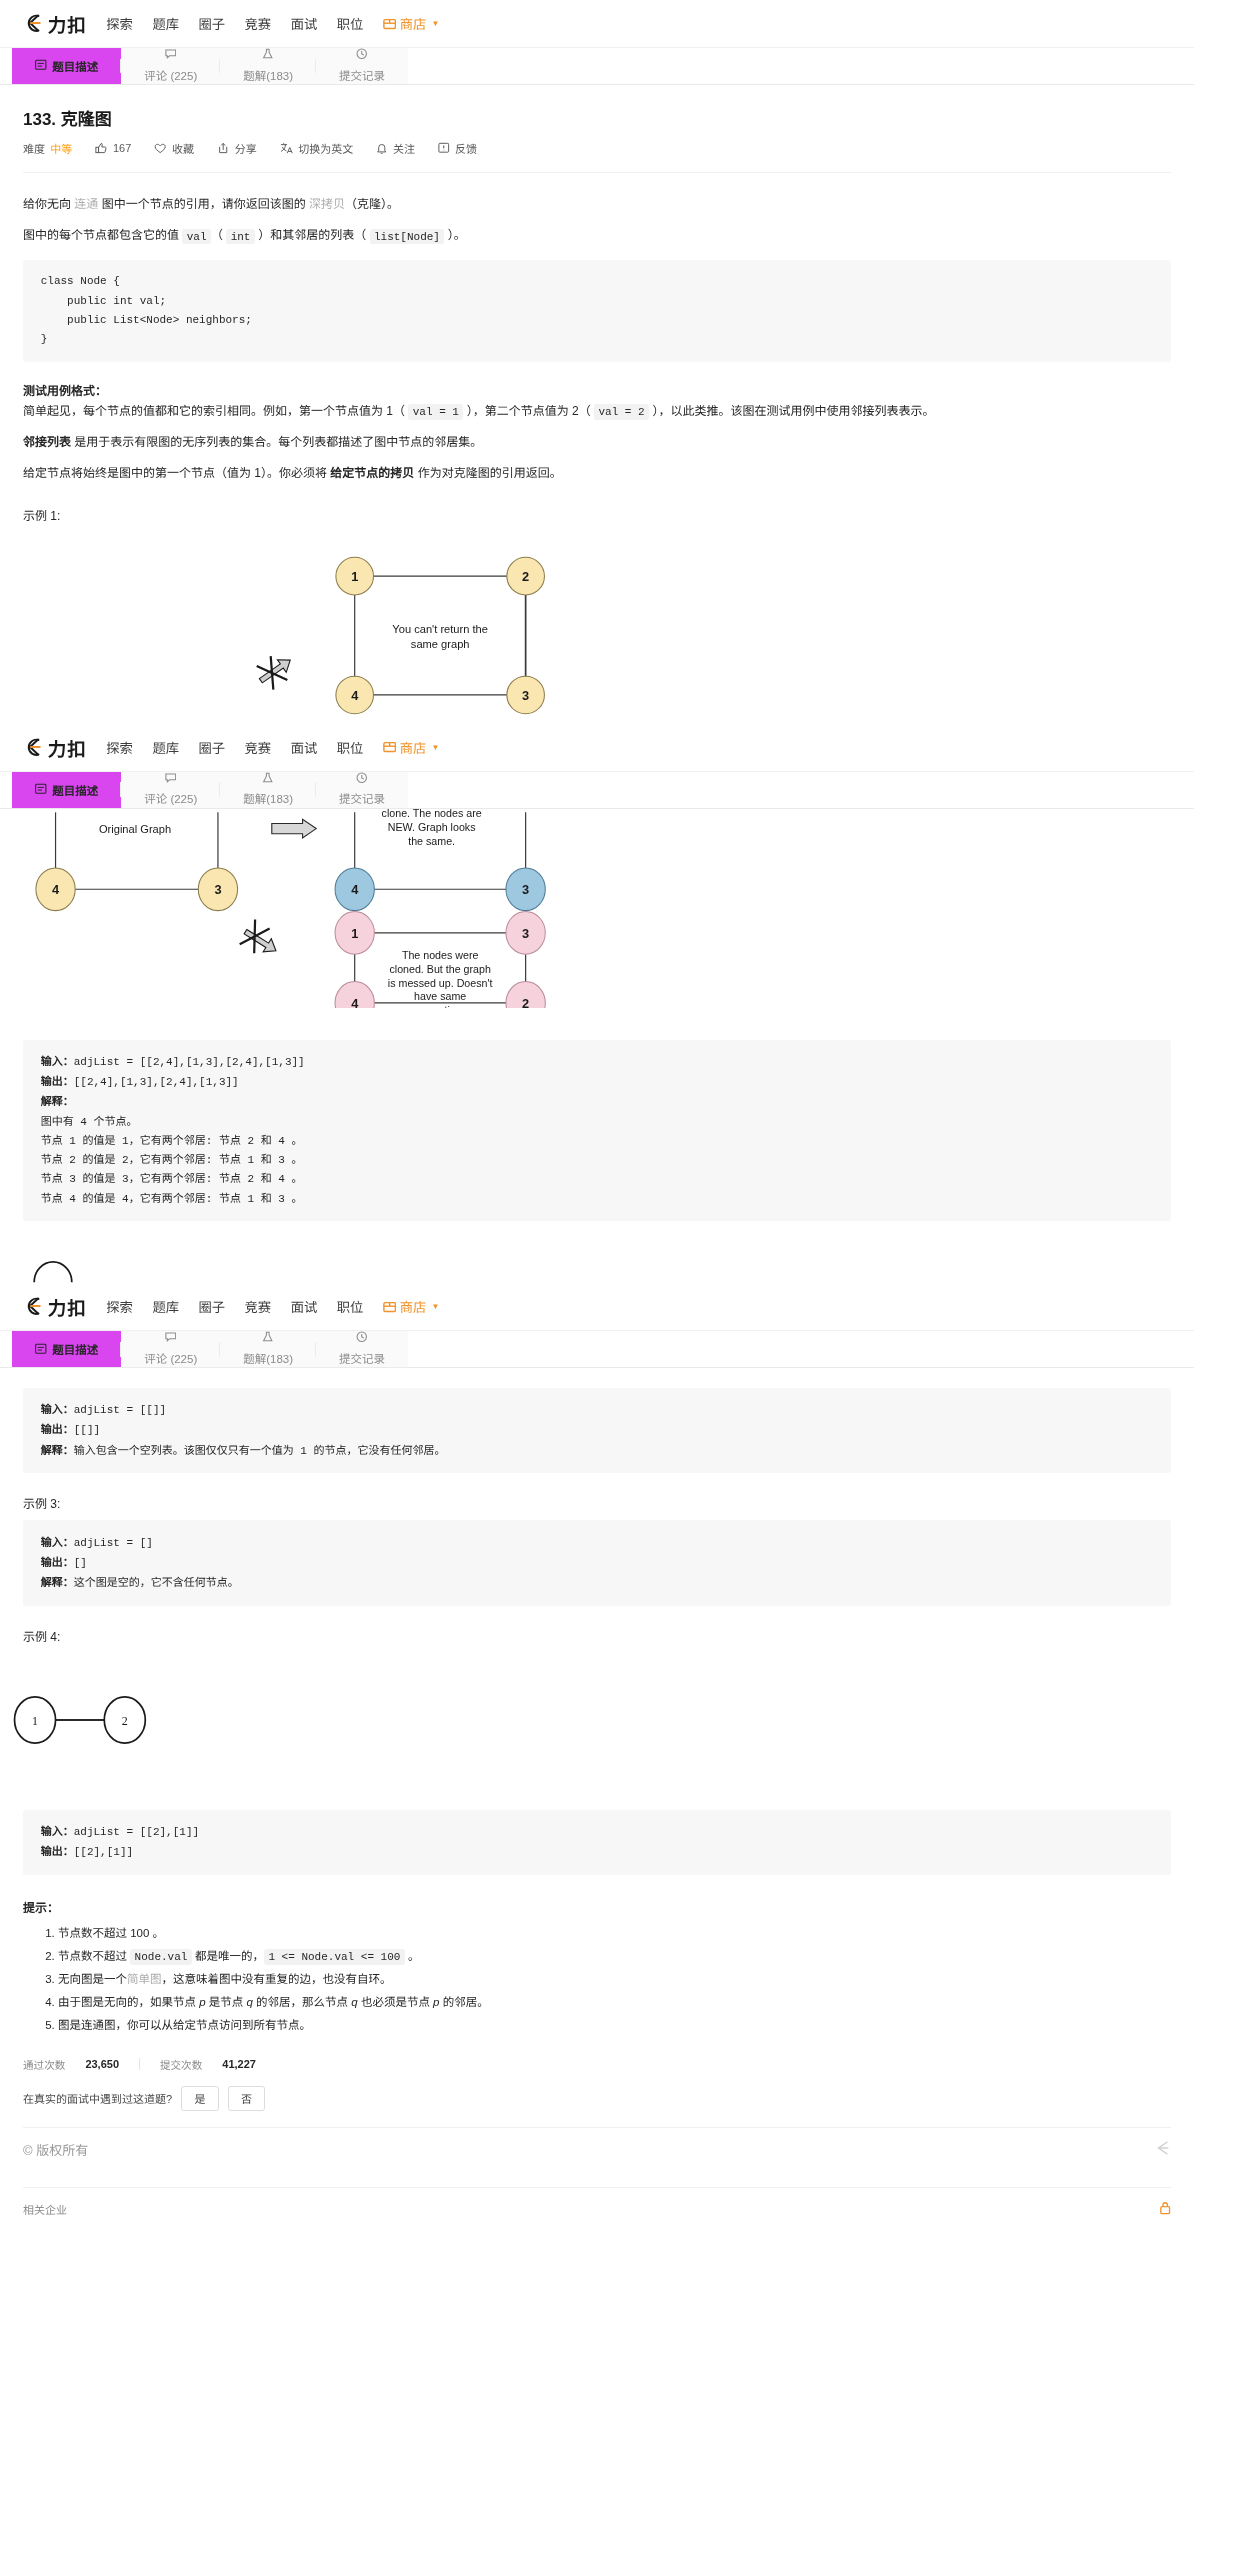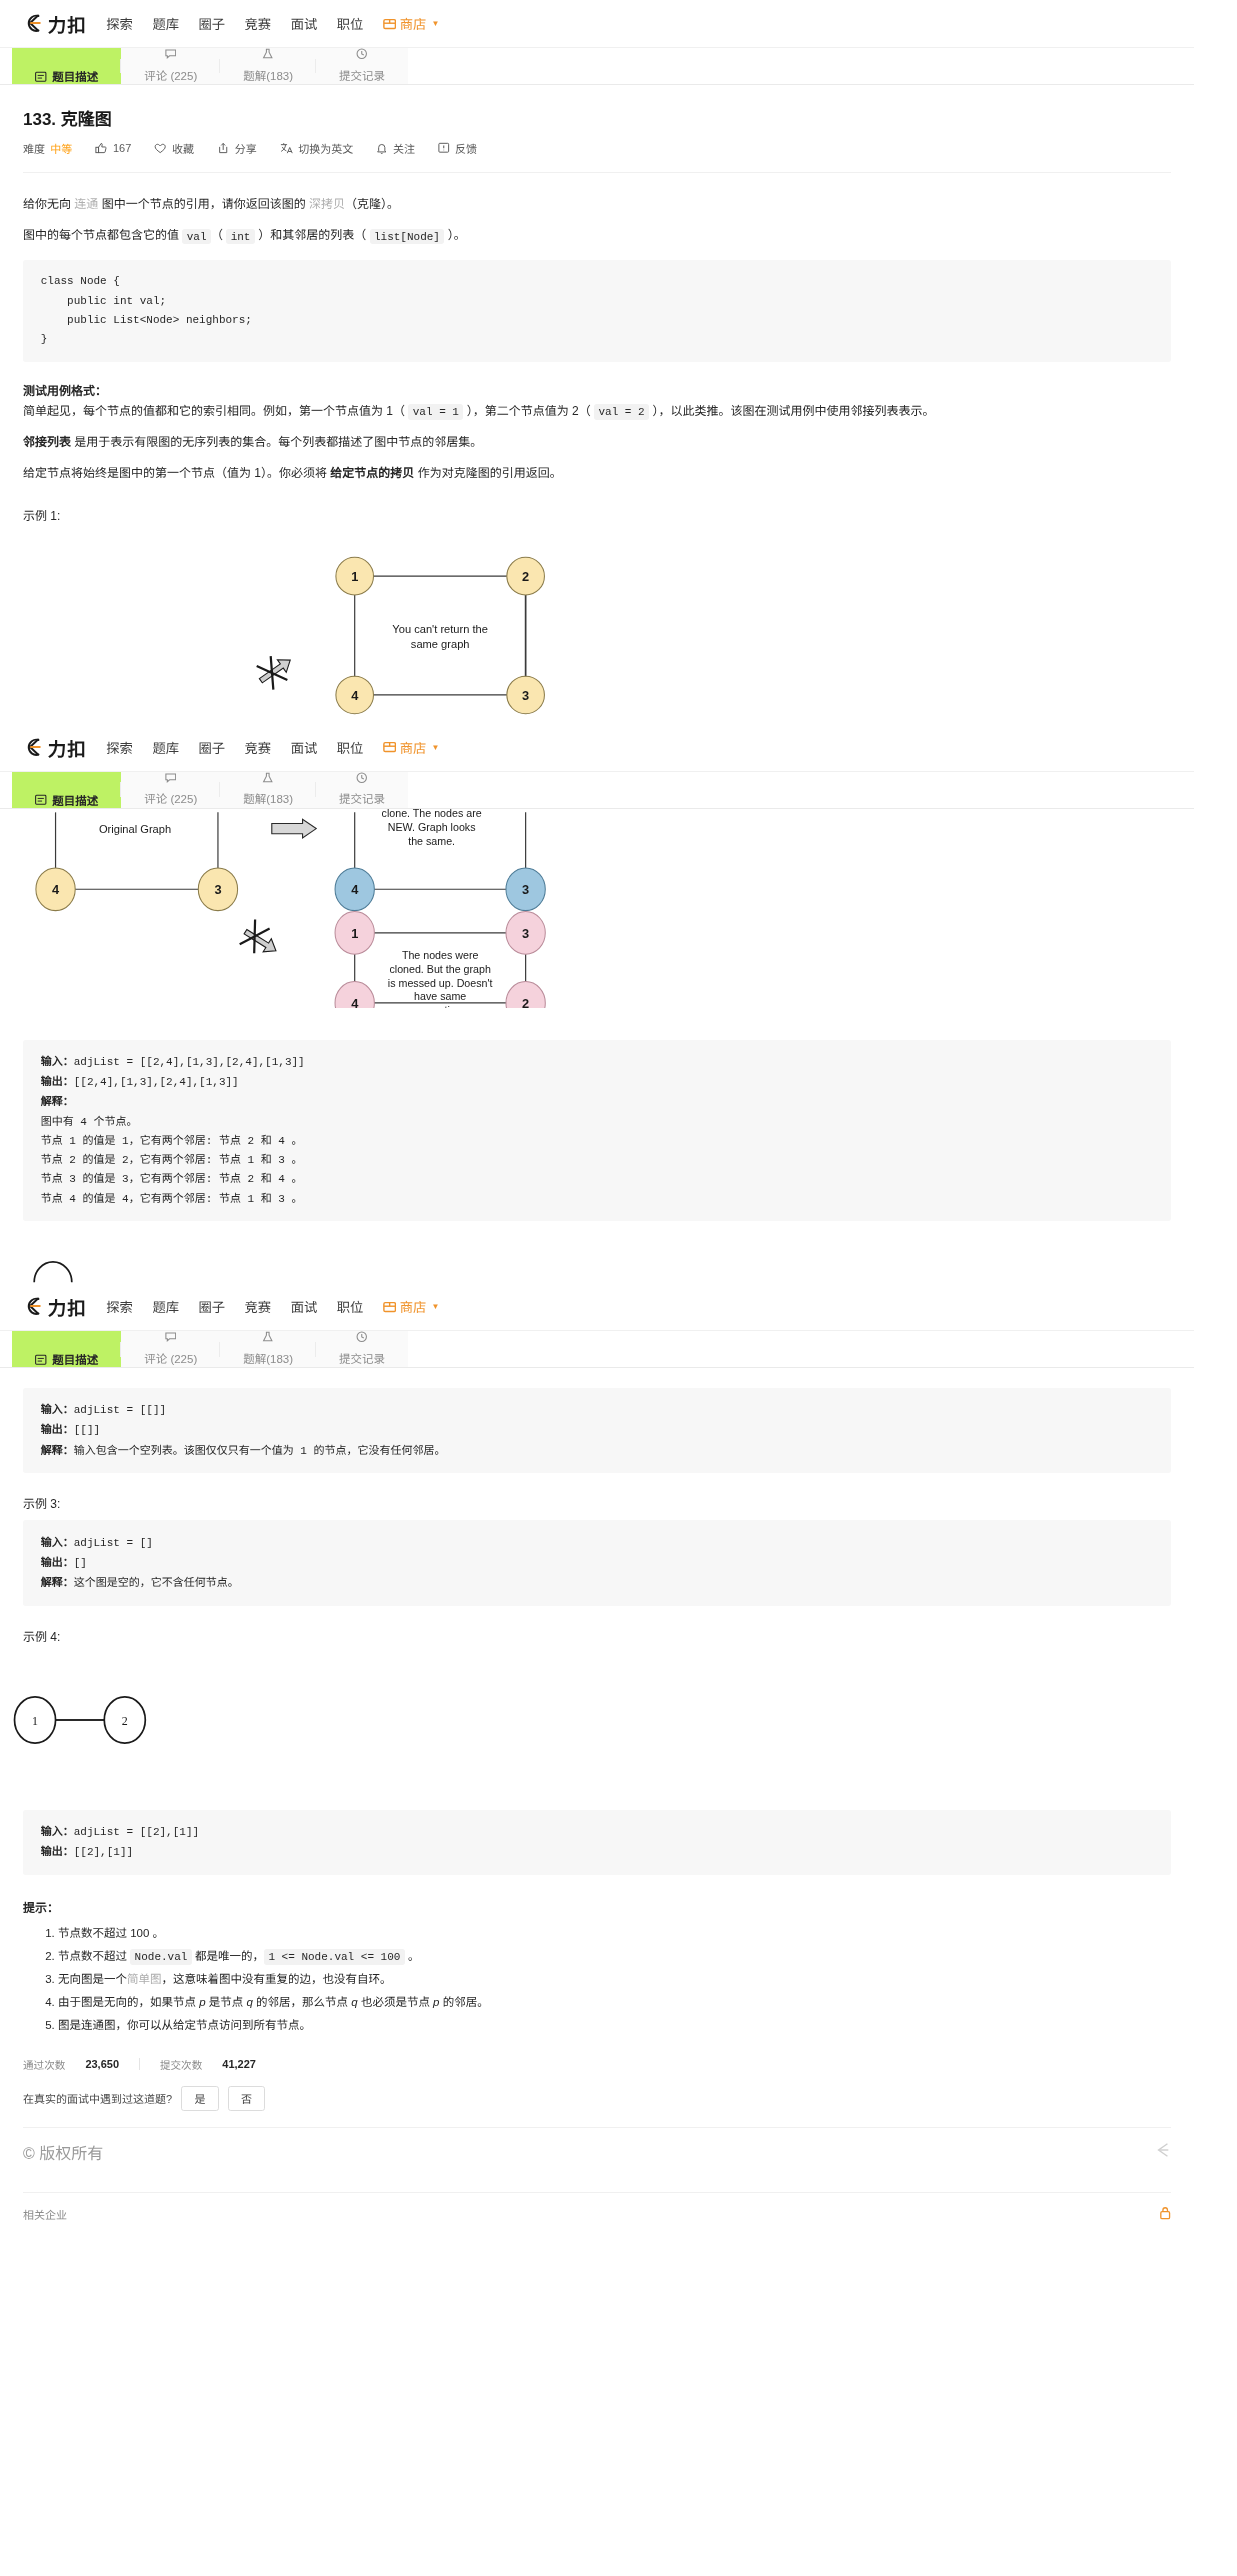--- a/index.html
+++ b/index.html
@@ -49,21 +49,21 @@
     padding: 0 23px;
     font-size: 11.5px;
     color: #8c8c8c;
     cursor: pointer;
     white-space: nowrap;
     position: relative;
   }
   .tab .tab-sep {
     position:absolute; right:0; top:10.6px; bottom:10.6px; width:0.9px; background:#ececec;
   }
-  .tab.active { color:#262626; font-weight: 600; background:#bef264;align-items:flex-end; }
+  .tab.active { color:#262626; font-weight: 600; background:#d946ef; }
   .tab:not(.active) { background:#fafafa;flex-direction:column; }
   .tab svg { flex: none; }
 
   
   .content { padding: 0 23px; }
   .divider { height:0.9px; background:#f0f0f0; margin: 0; }
 
   h1.title {
     font-size: 17px;
     font-weight: 700;
@@ -118,21 +118,21 @@
   .stats-row { display:flex; align-items:center; gap:20px; margin-top: 19.5px; font-size:10.6px; color:#8c8c8c;}
   .stats-row b { color:#262626; font-size:11px; }
   .vsep { width:0.9px; height:12.4px; background:#e4e4e4; }
   .interview-row { display:flex; align-items:center; gap:8.9px; margin-top: 14px; font-size:11px; color:#4a4a4a;}
   .ghost-btn {
     border:0.9px solid #dcdcdc; background:#fff; border-radius:2.7px;
     padding: 3.5px 12.4px; font-size:11px; color:#3c3c3c; cursor:pointer;
     font-family: "Liberation Sans", sans-serif;
   }
   .footer-rule { height:0.9px; background:#f0f0f0; margin-top:16px; }
-  .copyright { font-size:16px; color:#9a9a9a; padding: 12.4px 0; display:flex; align-items:center; gap:5.3px;}
+  .copyright { font-size:13px; color:#9a9a9a; padding: 12.4px 0; display:flex; align-items:center; gap:5.3px;}
   .related { font-size:11px; color:#8c8c8c; padding: 12.4px 0 17.7px 0; display:flex; align-items:flex-end; gap:8.9px;}
   .lock-icon { color:#f0932b; }
   .corner-mark { position:absolute; right:23px; color:#c8c8c8; }
 
   
   .figure { width: 100%; display:flex; justify-content:flex-start; }
   svg.graph { display:block; }
 </style>
 </head>
 <body>

